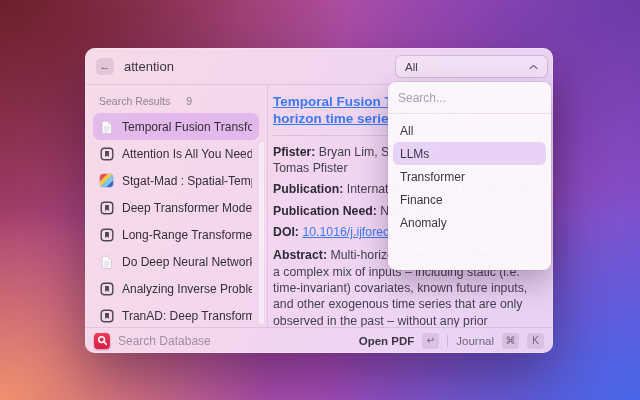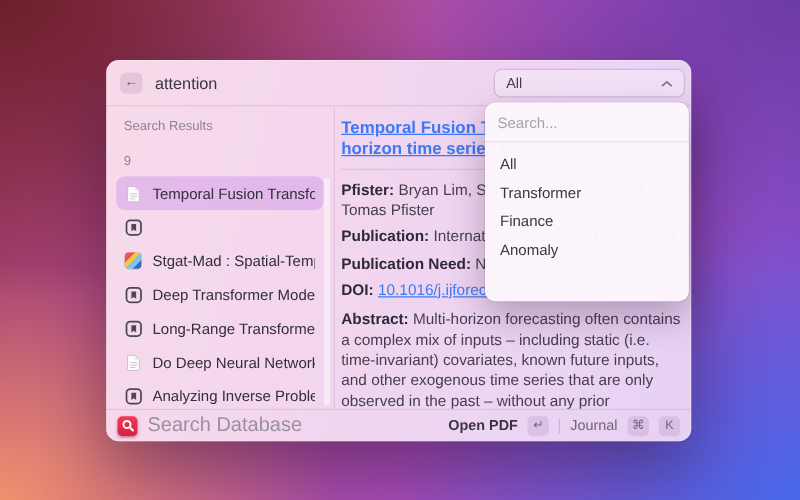--- a/index.html
+++ b/index.html
@@ -43,21 +43,21 @@
     background:rgba(255,248,255,.35);
     display:flex; align-items:center; justify-content:space-between;
     padding:0 9px; font-size:11.5px; color:#45404e;
   }
   
   .body{ position:absolute; left:0; right:0; top:37px; bottom:26px; display:flex; overflow:hidden; }
   .list-col{
     width:183px; flex:0 0 183px; padding:5px 8px; position:relative;
     border-right:1px solid rgba(90,40,90,.10); overflow:hidden;
   }
-  .section-header{ display:flex; gap:16px; font-size:10.5px; color:#8e8295; padding:5px 6px 6px;flex-direction:column; }
+  .section-header{ display:flex; gap:16px; font-size:10.5px; color:#8e8295; padding:5px 6px 6px; }
   .list-item{
     height:27px; display:flex; align-items:center; gap:8px; padding:0 7px;
     border-radius:7px; font-size:12px; color:#332e3a; white-space:nowrap; overflow:hidden;
   }
   .list-item.selected{ background:rgba(200,140,235,.40); }
   .list-item .li-icon{ flex:0 0 14px; width:14px; height:14px; display:flex; }
   .list-item .li-label{ overflow:hidden; white-space:nowrap; }
   .scroll-thumb{
     position:absolute; right:3px; top:57px; bottom:3px; width:5px;
     border-radius:3px; background:rgba(255,255,255,.48);
@@ -80,35 +80,35 @@
     border-radius:0 0 10px 10px;
   }
   .app-icon{
     width:16px; height:16px; border-radius:4px;
     background:linear-gradient(180deg,#f43a57,#d81f45);
     display:flex; align-items:center; justify-content:center;
     box-shadow:0 1px 2px rgba(120,10,40,.35);
   }
   .footer-input{
     flex:1; border:none; background:transparent; outline:none;
-    font-size:16px; color:#3a3442; font-family:inherit;
+    font-size:12px; color:#3a3442; font-family:inherit;
   }
   .footer-input::placeholder{ color:#9b90a2; }
   .footer-action{ font-size:11.5px; }
   .footer-action.primary{ font-weight:bold; color:#3b3543; }
   .footer-action.secondary{ color:#6f6578; }
   .key-badge{
     height:16px; min-width:17px; padding:0 3px; border-radius:4px;
     background:rgba(140,100,140,.17); color:#6f6578; font-size:10px;
     display:flex; align-items:center; justify-content:center;
   }
   .footer-divider{ width:1px; height:12px; background:rgba(90,40,90,.18); }
   
   .dropdown{
-    position:absolute; top:34px; right:2px; width:163px; height:159px;
+    position:absolute; top:34px; right:2px; width:163px; height:188px;
     border-radius:8px; background:rgba(252,246,252,.98); z-index:10;
     box-shadow:0 12px 30px rgba(50,15,55,.30), 0 0 0 .5px rgba(130,90,130,.18);
     overflow:hidden;
   }
   .dropdown-search{
     width:100%; border:none; outline:none; background:transparent;
     padding:9px 10px 8px; font-size:12px; color:#3c3644; font-family:inherit;
     border-bottom:1px solid rgba(90,40,90,.10); display:block;
   }
   .dropdown-search::placeholder{ color:#a89fae; }
@@ -161,20 +161,21 @@
             </span>
             <span class="li-label">Temporal Fusion Transformers f...</span>
           </div>
           <div class="list-item">
             <span class="li-icon">
               <svg width="14" height="14" viewBox="0 0 14 14">
                 <rect x="1.2" y="1.2" width="11.6" height="11.6" rx="3" fill="none" stroke="#4d4656" stroke-width="1.4"></rect>
                 <path d="M5.1 4.1h3.8v5.9l-1.9-1.5-1.9 1.5z" fill="#4d4656"></path>
               </svg>
             </span>
+            <span class="li-label">Attention Is All You Need</span>
           </div>
           <div class="list-item">
             <span class="li-icon">
               <span style="display:block;width:13px;height:13px;border-radius:3px;background:linear-gradient(135deg,#e8574a 0 30%,#f2c84b 30% 50%,#7ec4e8 50% 75%,#3f62c8 75%);box-shadow:0 0 0 .5px rgba(90,50,90,.3);"></span>
             </span>
             <span class="li-label">Stgat-Mad : Spatial-Temporal Gr...</span>
           </div>
           <div class="list-item">
             <span class="li-icon">
               <svg width="14" height="14" viewBox="0 0 14 14">
@@ -251,19 +252,20 @@
     <span class="footer-divider"></span>
     <span class="footer-action secondary">Journal</span>
     <span class="key-badge">⌘</span>
     <span class="key-badge">K</span>
   </div>
 
   <div class="dropdown">
     <input class="dropdown-search" autofocus="" placeholder="Search..." style="">
     <div class="options" id="filter-options">
         <div class="option">All</div>
+        <div class="option highlighted">LLMs</div>
         <div class="option">Transformer</div>
         <div class="option">Finance</div>
         <div class="option">Anomaly</div>
       </div>
   </div>
 
 </div>
 
 </body></html>

